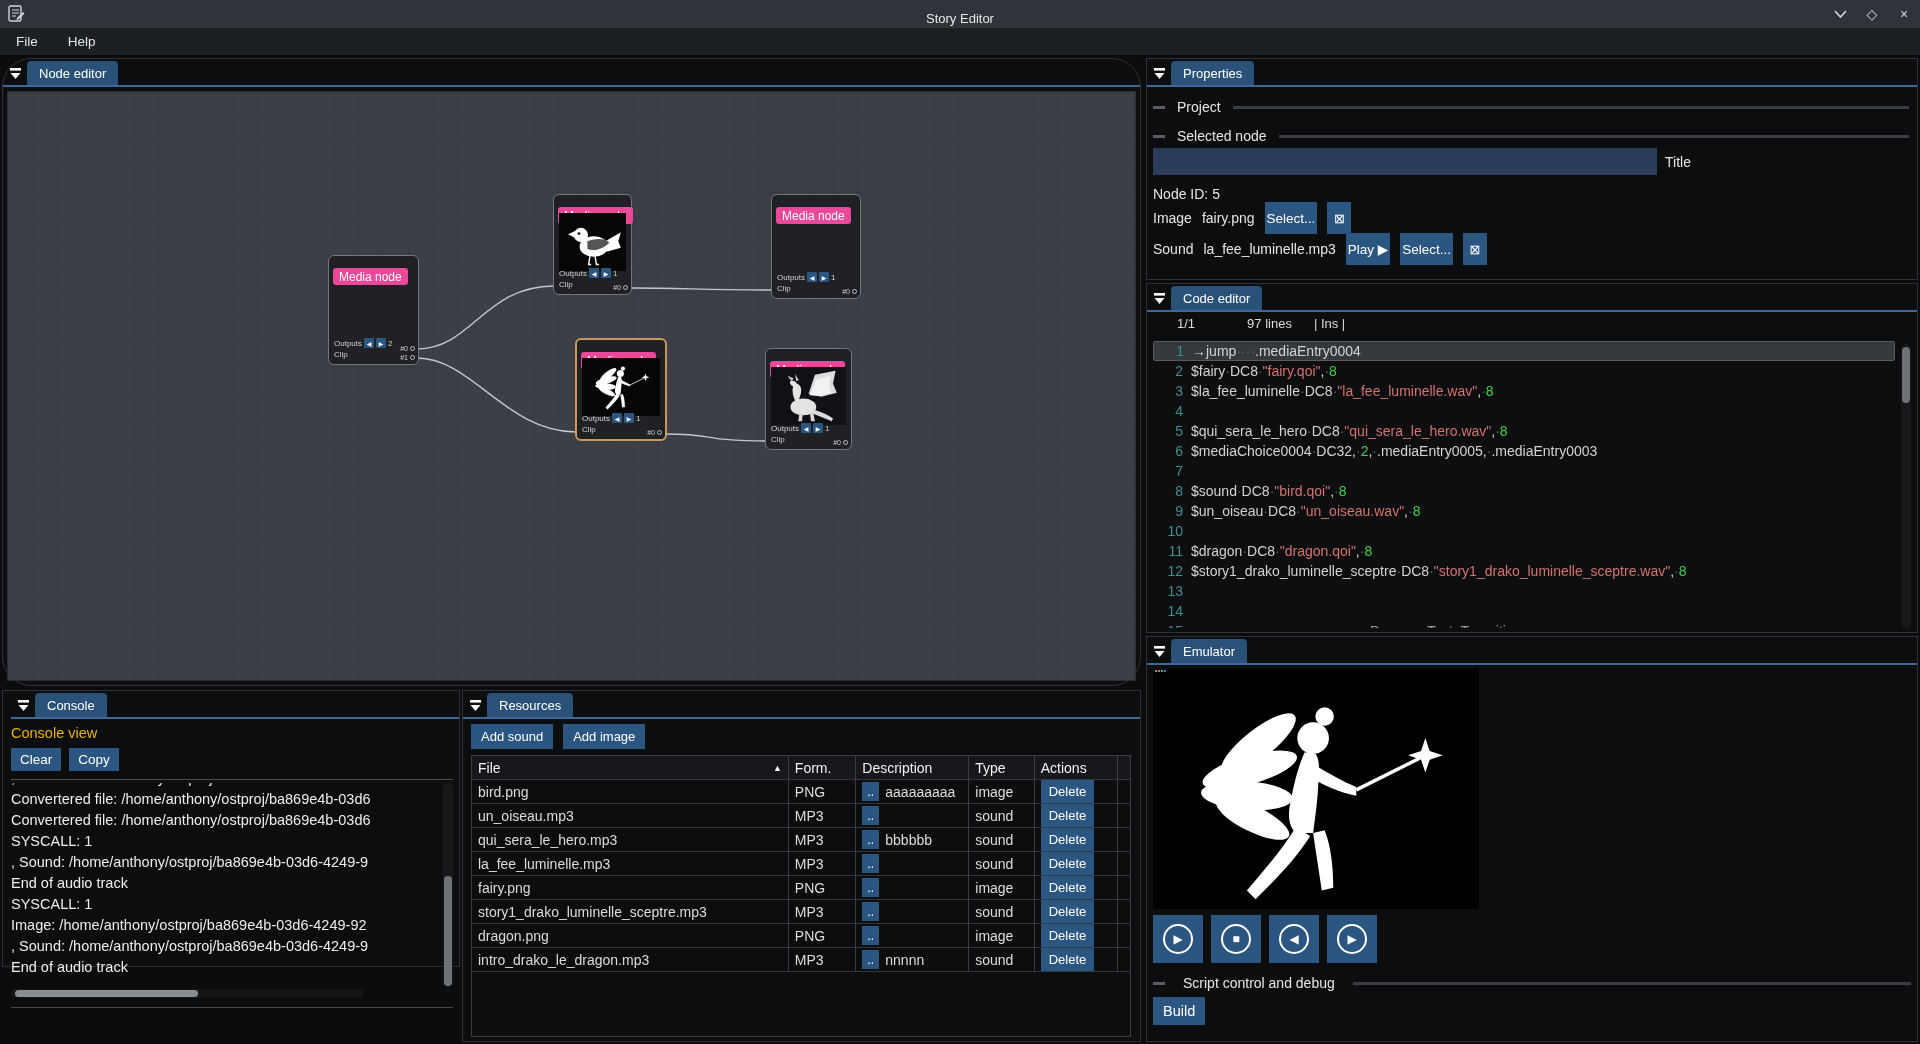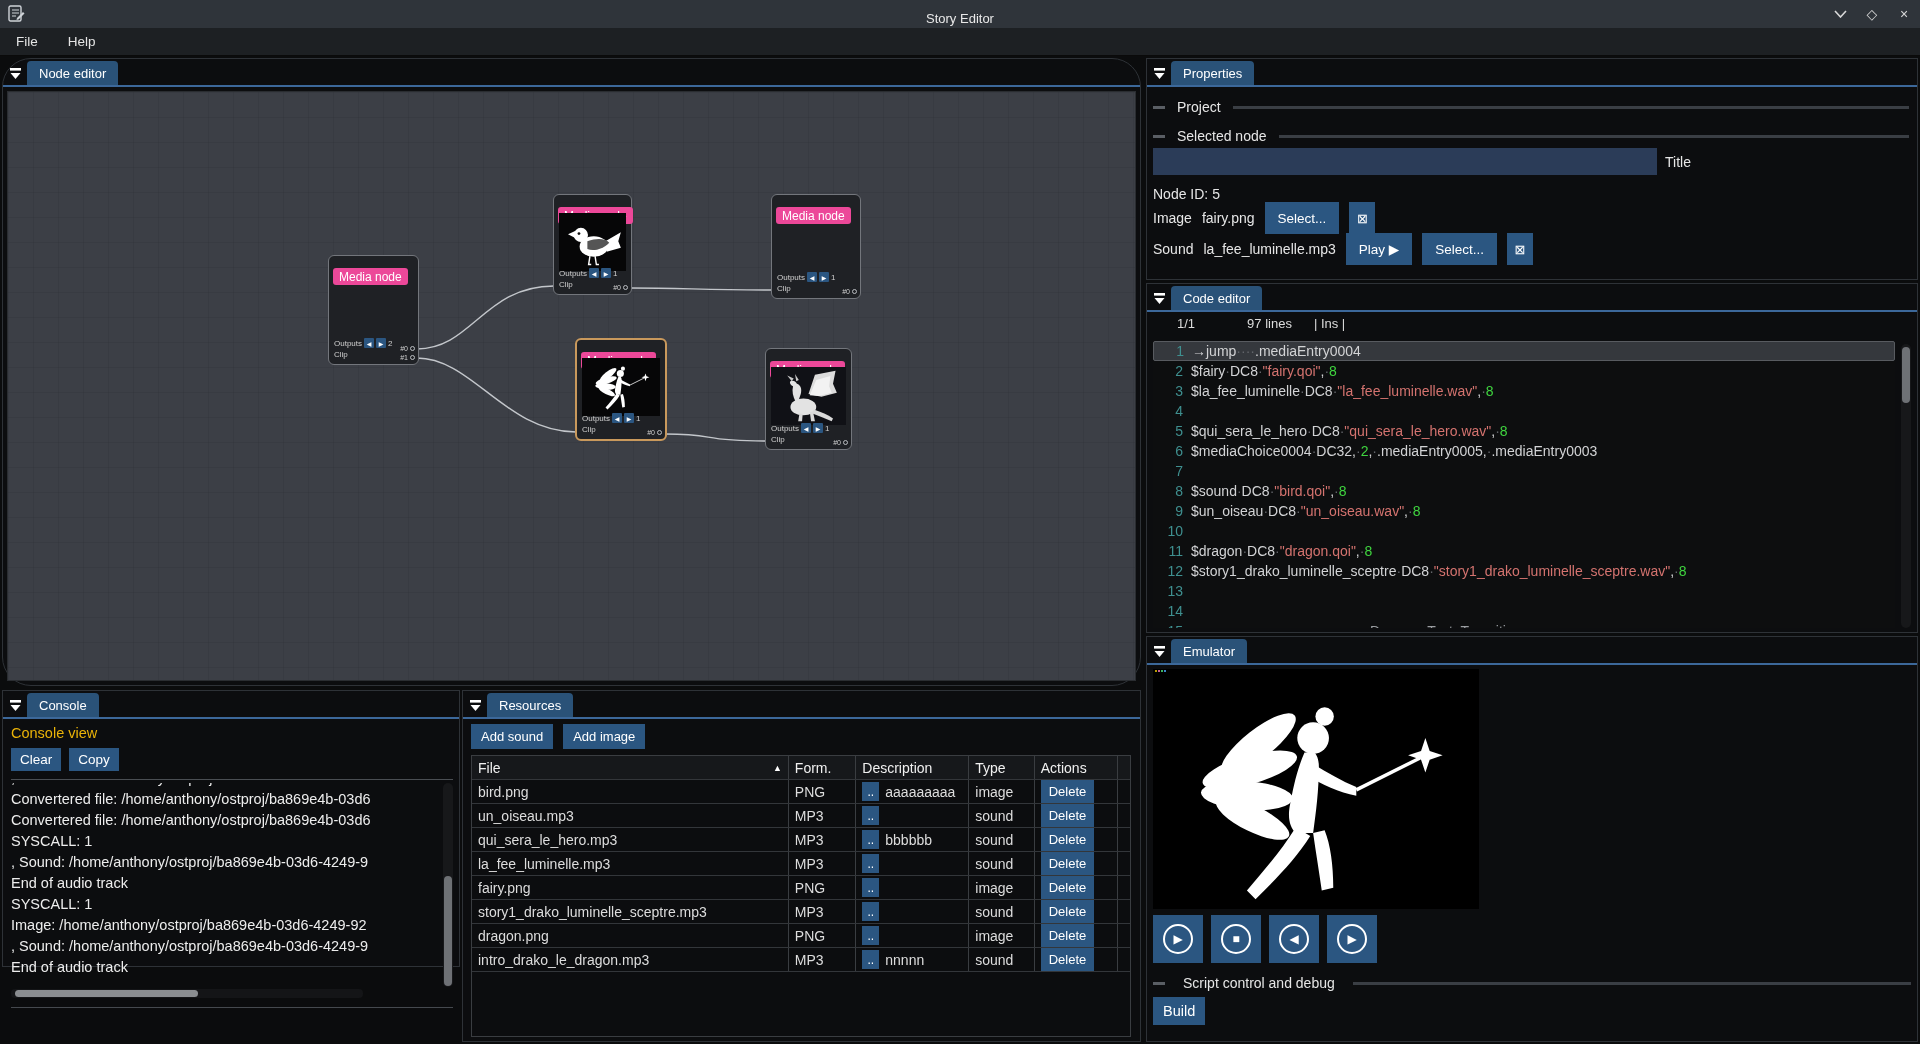--- a/index.html
+++ b/index.html
@@ -17,21 +17,21 @@
   .menu-item { font-size:13.5px; color:#e4e4e4; padding:3px 4px; }
 
   
   .panel { position:absolute; background:#0c0d0f; border:1px solid #2e3237; }
   .phead { position:relative; height:26px; display:flex; align-items:flex-end; }
   .chev-btn { width:24px; height:24px; display:flex; align-items:center; justify-content:center; }
   .tab { height:24px; background:#2a5278; color:#fff; font-size:13px; display:flex; align-items:center; padding:0 12px; border-radius:4px 4px 0 0; }
   .underline { position:absolute; left:0; right:0; top:26px; height:2px; background:#3c689a; }
 
   #panel-node   { left:2px;    top:58px;  width:1139px; height:628px;border-radius:29px; }
-  #panel-console{ left:2px;    top:690px; width:458px;  height:277px; }
+  #panel-console{ left:2px;    top:690px; width:458px;  height:277px;padding-left:8px; }
   #panel-res    { left:462px;  top:690px; width:679px;  height:352px; }
   #panel-props  { left:1146px; top:58px;  width:772px;  height:222px; }
   #panel-code   { left:1146px; top:283px; width:772px;  height:350px; }
   #panel-emu    { left:1146px; top:636px; width:772px;  height:406px; }
 
   
   #node-canvas { position:absolute; left:4px; top:32px; width:1129px; height:590px; background:#3c3f46;
     background-image:linear-gradient(rgba(0,0,0,.06) 1px,transparent 1px),linear-gradient(90deg,rgba(0,0,0,.06) 1px,transparent 1px);
     background-size:25px 25px; border:1px solid #2a2d31; overflow:hidden; }
   #edges { position:absolute; left:0; top:0; pointer-events:none; }
@@ -49,21 +49,21 @@
   .pcirc { width:5px; height:5px; border:1px solid #b9bcc0; border-radius:50%; }
 
   
   .sep { position:absolute; display:flex; align-items:center; font-size:14px; color:#e6e6e6; }
   .sep .dash { width:12px; height:3px; background:#5a5e64; margin-right:12px; }
   .sep .line { flex:1; height:3px; background:#3a3e44; margin-left:12px; }
   .pinput { position:absolute; background:#2b3c58; border:none; height:27px; }
   .plabel { position:absolute; font-size:14px; color:#e6e6e6; white-space:nowrap; }
   .btn { background:#2b5681; color:#fff; border:none; font-size:13.5px; display:inline-flex; align-items:center; justify-content:center; }
   .prow { position:absolute; display:flex; align-items:center; gap:10px; font-size:14px; color:#e6e6e6; }
-  .prow .btn { height:32px; padding:0 13px; }
+  .prow .btn { height:32px; padding:0 2px; }
   .xbtn { width:24px; height:26px; font-size:13px; }
 
   
   .code-status { position:absolute; left:30px; top:32px; font-size:13px; color:#dcdcdc; display:flex; }
   .code-status .cs-lines { margin-left:52px; }
   .code-status .cs-mode { margin-left:22px; }
   #code-area { position:absolute; left:6px; top:57px; right:22px; bottom:4px; background:#0d0e0f; overflow:hidden; }
   .cl { height:20px; display:flex; align-items:center; white-space:pre; font-size:14px; }
   .cl .ln { width:30px; text-align:right; color:#3f9090; flex:0 0 30px; margin-right:8px; }
   .cl.active { background:#35383d; border:1px solid #585b60; border-radius:2px; }

